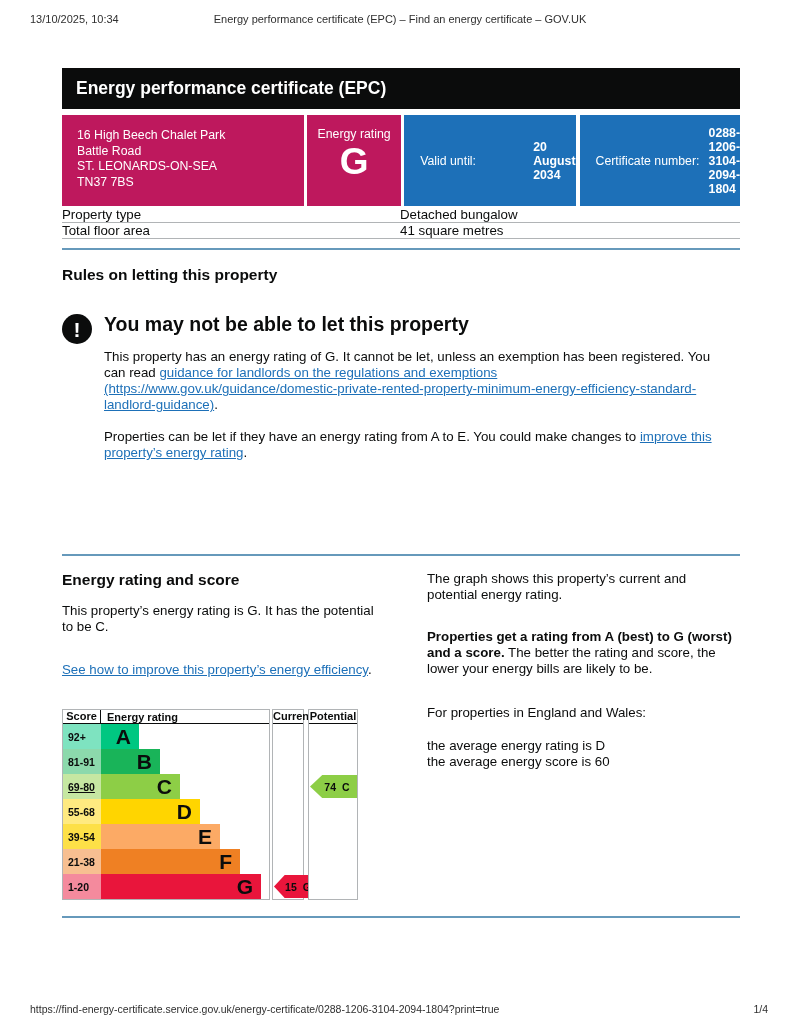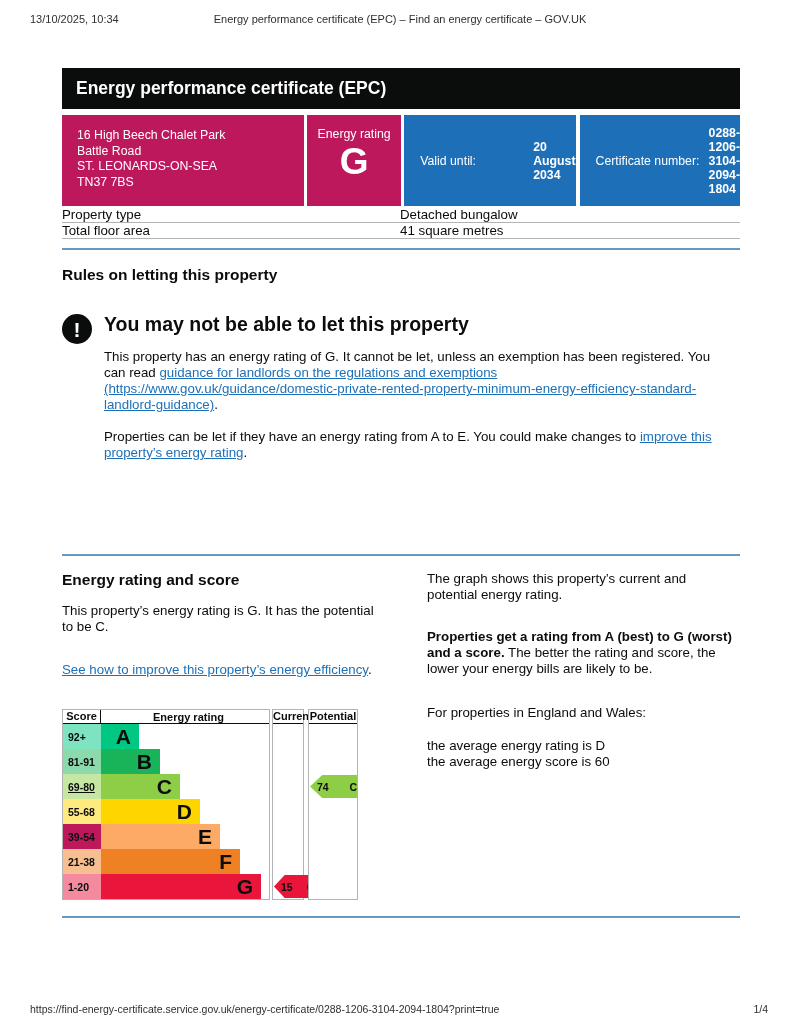--- a/index.html
+++ b/index.html
@@ -58,35 +58,35 @@
   .col-left .section-h { margin-bottom:14px; }
   .col-left .intro { margin-bottom:27px; }
   .col-right .p1 { margin-bottom:26px; }
   .col-right .p2 { margin-bottom:28px; }
   .col-right .p3 { margin-bottom:17px; }
 
   
   .epc-chart { margin-top:31px; display:flex; position:relative; }
   .epc-box { border:1px solid #b1b4b6; height:191px; background:#ffffff; }
   .epc-main { width:208px; }
-  .epc-head { display:flex; height:14px; border-bottom:1px solid #0b0c0c; font-size:11px; font-weight:bold; align-items:center;gap:46px; }
+  .epc-head { display:flex; height:14px; border-bottom:1px solid #0b0c0c; font-size:11px; font-weight:bold; align-items:center; }
   .epc-head .h-score { width:38px; flex:none; text-align:center; border-right:1px solid #0b0c0c; height:100%; line-height:13px; }
   .epc-head .h-rating { padding-left:6px; }
   .epc-row { display:flex; height:25px; }
   .epc-score { width:38px; flex:none; display:flex; align-items:center; padding-left:5px;
                font-size:10.5px; font-weight:bold; }
   .epc-bar { height:25px; display:flex; align-items:center; justify-content:flex-end;
              padding-right:8px; font-size:21px; font-weight:bold; }
   .epc-side { position:relative; }
   .epc-current { width:32px; margin-left:2px; }
   .epc-potential { width:50px; margin-left:4px; }
   .epc-side-head { height:14px; border-bottom:1px solid #0b0c0c; font-size:11px; font-weight:bold;
                    text-align:center; line-height:13px; }
   .epc-arrow { position:absolute; left:1px; height:23px; display:flex; align-items:center;
-               justify-content:space-between; gap:6px; font-size:10.5px; font-weight:bold; color:#0b0c0c;
+               justify-content:center; gap:6px; font-size:10.5px; font-weight:bold; color:#0b0c0c;
                padding-left:7px; clip-path:polygon(0 50%, 26% 0, 100% 0, 100% 100%, 26% 100%); }
   .epc-arrow.cur { width:41px; }
   .epc-arrow.pot { width:47px; }
 </style>
 </head>
 <body>
 
 <div class="ph-date">13/10/2025, 10:34</div>
 <div class="ph-title">Energy performance certificate (EPC) – Find an energy certificate – GOV.UK</div>
 
@@ -168,21 +168,21 @@
               </div>
               <div class="epc-row">
                 <div class="epc-score" style="background: rgb(198, 231, 162); text-decoration: underline;">69-80</div>
                 <div class="epc-bar" style="background: rgb(141, 206, 70); width: 79px;">C</div>
               </div>
               <div class="epc-row">
                 <div class="epc-score" style="background: rgb(255, 234, 128);">55-68</div>
                 <div class="epc-bar" style="background: rgb(255, 213, 0); width: 99px;">D</div>
               </div>
               <div class="epc-row">
-                <div class="epc-score" style="background: #be185d;">39-54</div>
+                <div class="epc-score" style="background: #fde047;">39-54</div>
                 <div class="epc-bar" style="background: rgb(252, 170, 101); width: 119px;">E</div>
               </div>
               <div class="epc-row">
                 <div class="epc-score" style="background: rgb(247, 191, 145);">21-38</div>
                 <div class="epc-bar" style="background: rgb(239, 128, 35); width: 139px;">F</div>
               </div>
               <div class="epc-row">
                 <div class="epc-score" style="background: rgb(244, 138, 157);">1-20</div>
                 <div class="epc-bar" style="background: rgb(233, 21, 59); width: 160px;">G</div>
               </div>

